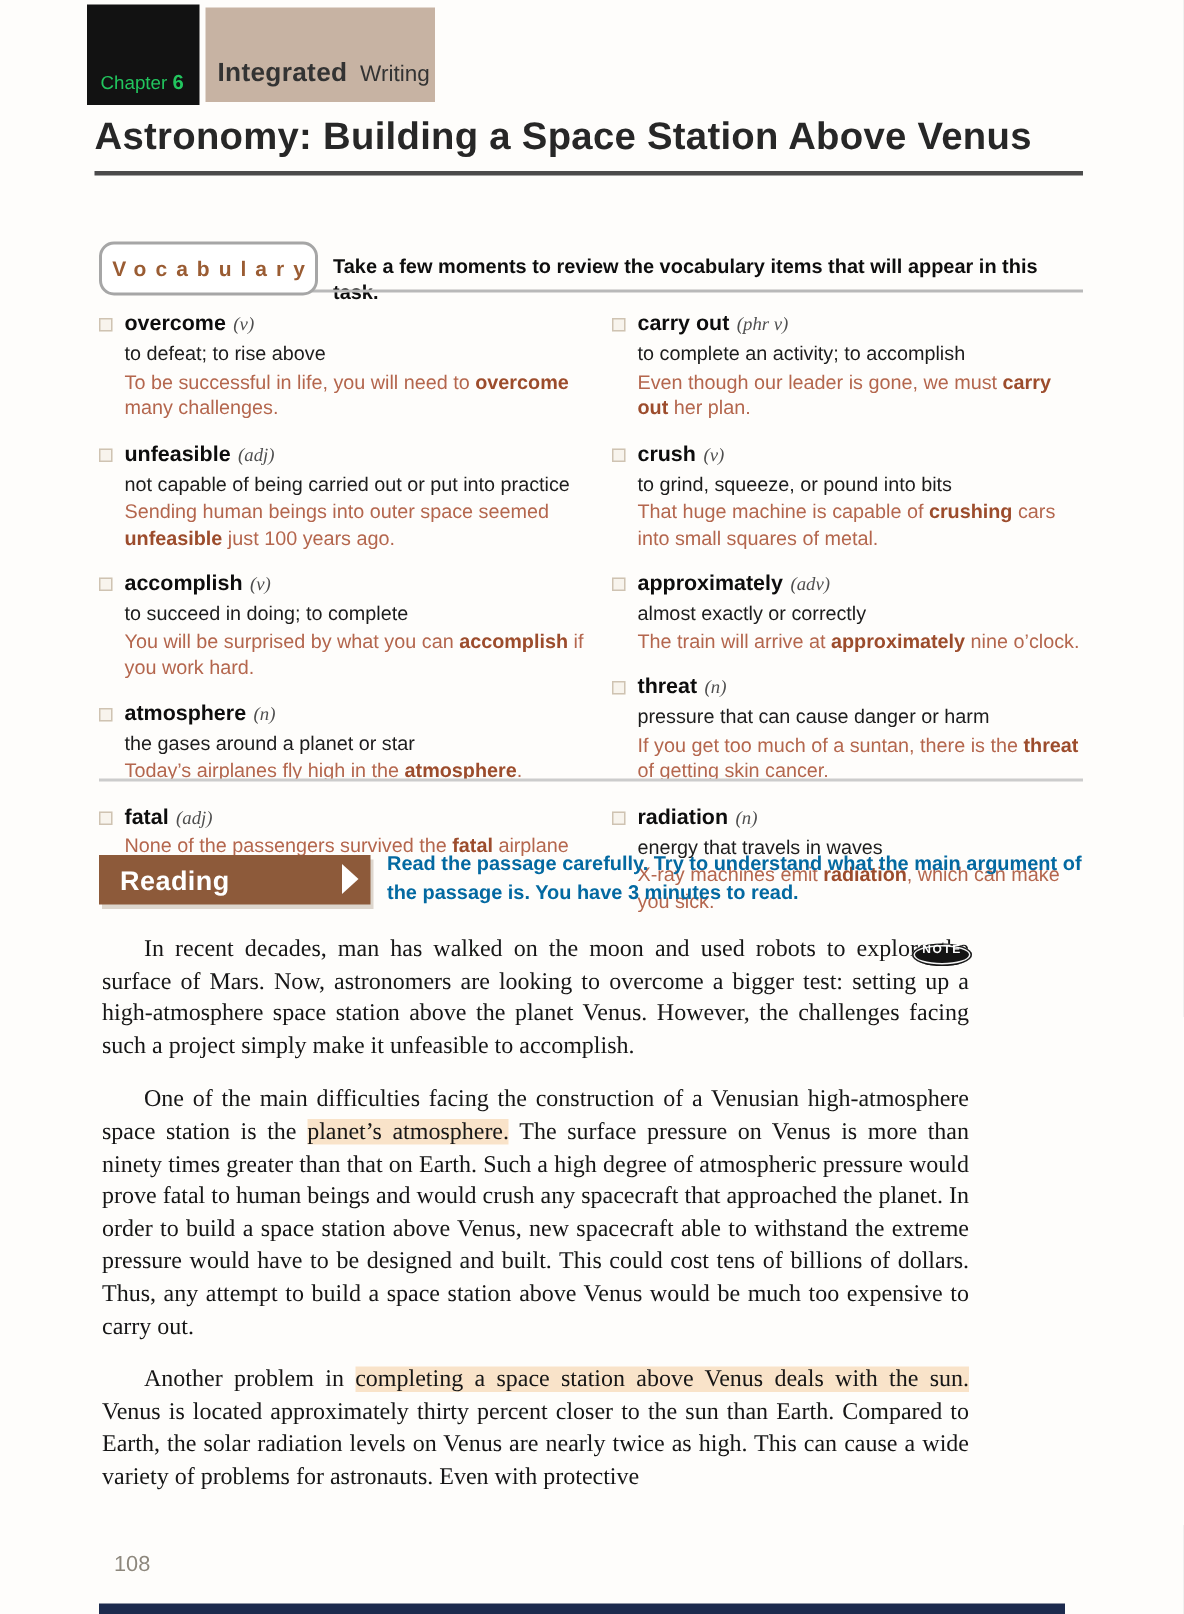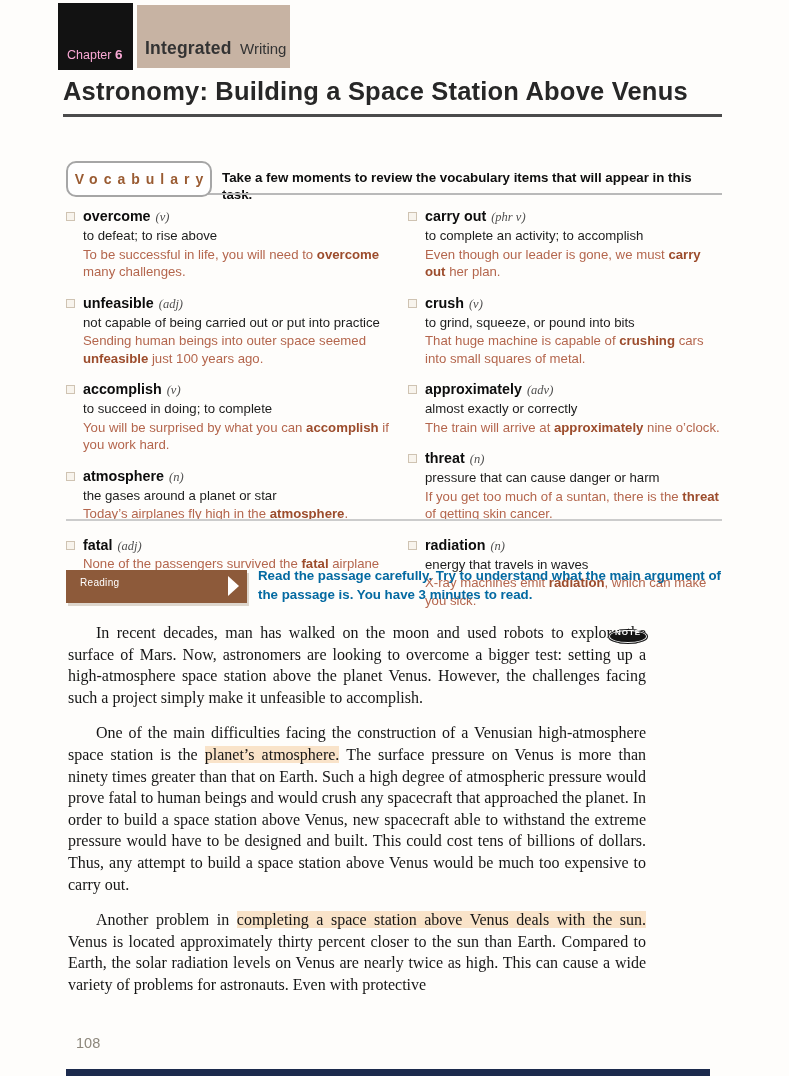--- a/index.html
+++ b/index.html
@@ -8,21 +8,21 @@
     background:#fefdfb; overflow:hidden;
     font-family:"Liberation Sans", sans-serif; color:#1a1a1a;
   }
 
   
   .chapter-box {
     position:absolute; left:58px; top:3px; width:75px; height:67px;
     background:#121212;
   }
   .chapter-box .lbl {
-    position:absolute; left:9px; bottom:8px; color:#f9a8d4; font-size:12.5px;
+    position:absolute; left:9px; bottom:8px; color:#22c55e; font-size:12.5px;
     white-space:nowrap;
   }
   .chapter-box .lbl b { font-size:13.5px; }
   .series-box {
     position:absolute; left:137px; top:5px; width:153px; height:63px;
     background:#c7b3a3;
   }
   .series-box .lbl {
     position:absolute; left:8px; bottom:9px; color:#333333; white-space:nowrap;
   }
@@ -75,22 +75,22 @@
   .vocab-bottomline {
     position:absolute; left:66px; top:519px; width:656px; height:2px; background:#cccccc;
   }
 
   
   .reading-box {
     position:absolute; left:66px; top:570px; width:181px; height:33px;
     background:#8d5a3a; box-shadow:2px 3px 0 rgba(160,140,120,0.35);
   }
   .reading-box .lbl {
-    position:absolute; left:14px; top:7px; color:#ffffff; font-weight:normal;
-    font-size:10px; letter-spacing:0.3px;
+    position:absolute; left:14px; top:7px; color:#ffffff; font-weight:bold;
+    font-size:18px; letter-spacing:0.3px;
   }
   .reading-arrow {
     position:absolute; right:8px; top:6px; width:0; height:0;
     border-left:11px solid #ffffff;
     border-top:10px solid transparent; border-bottom:10px solid transparent;
   }
   .reading-instruction {
     position:absolute; left:258px; top:566px; width:466px;
     font-size:13.3px; font-weight:bold; color:#0369a1; line-height:19px;
   }

